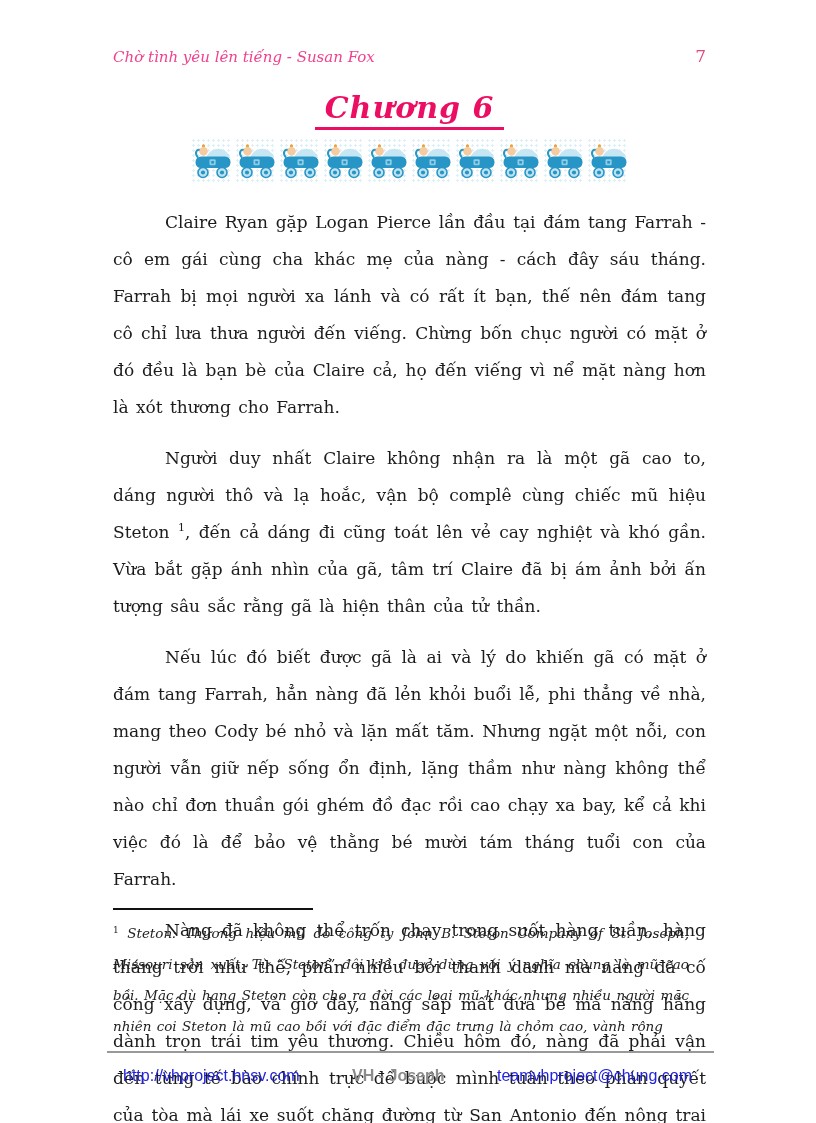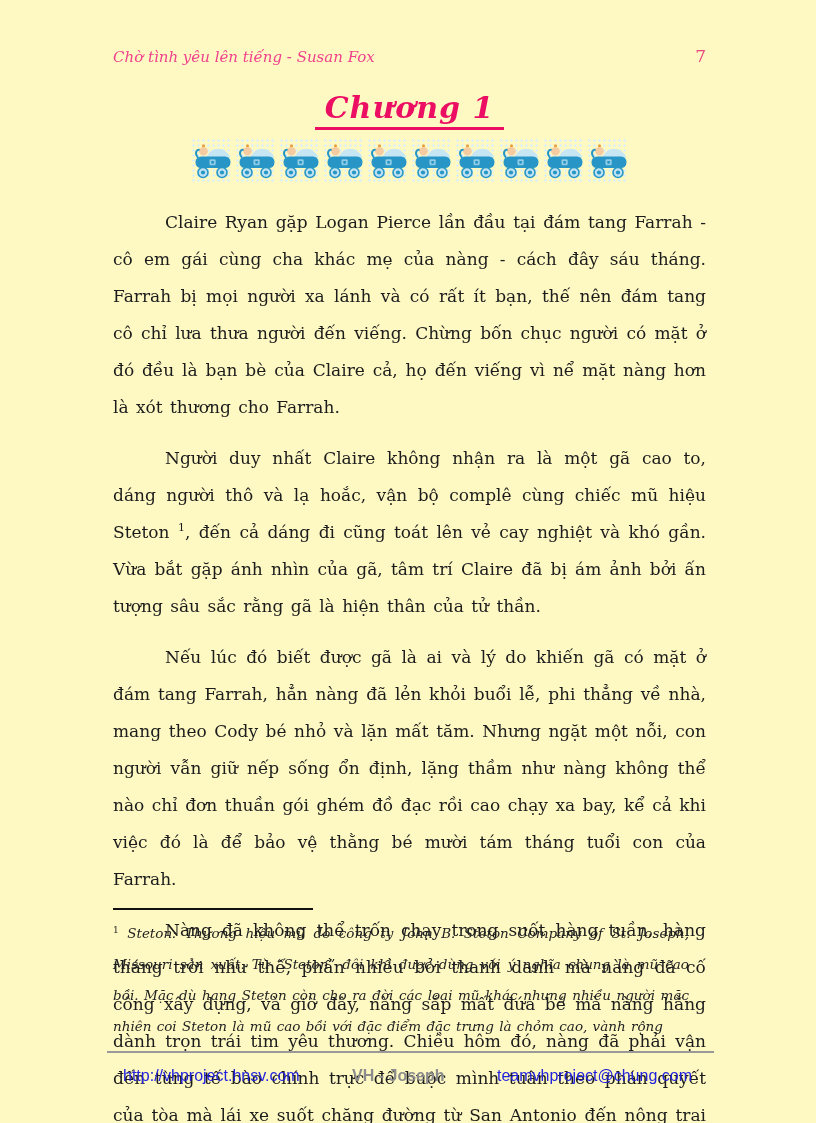--- a/index.html
+++ b/index.html
@@ -7,21 +7,21 @@
     --header-pink:#F0418D;
     --link-blue:#2222DD;
     --footer-gray:#8C8C8C;
     --carriage-blue:#2795C5;
     --carriage-light:#C6E6F4;
     --text-color:#1c1c1c;
   }
   *{margin:0;padding:0;box-sizing:border-box;}
   html,body{background:#e9e9e9;}
   .page{
-    width:816px;height:1123px;margin:0 auto;background:#fef9c3;
+    width:816px;height:1123px;margin:0 auto;background:#ffffff;
     position:relative;overflow:hidden;
     font-family:"DejaVu Serif","Liberation Serif",serif;
     color:var(--text-color);
   }
   .inner{padding:46px 110px 0 113px;}
   .page-header{
     display:flex;justify-content:space-between;align-items:baseline;
   }
   .book-title{
     font-style:italic;font-size:15px;color:var(--header-pink);
@@ -90,21 +90,21 @@
 
 <div class="page">
   <div class="inner">
 
     <div class="page-header">
       <span class="book-title">Chờ tình yêu lên tiếng - Susan Fox</span>
       <span class="page-number">7</span>
     </div>
 
     <div class="chapter-title-wrap">
-      <span class="chapter-title">Chương 1</span>
+      <span class="chapter-title">Chương 6</span>
     </div>
 
     <div class="carriage-row">
 
     <span class="carriage">
           <svg viewBox="0 0 40 40" xmlns="http://www.w3.org/2000/svg">
             <path d="M14 18 A12.5 12.5 0 0 1 38 17.5 L38 18 Z" fill="#C6E6F4"></path>
             <path d="M5.5 17 C2.5 13 4.5 8.5 8.5 10" stroke="#2795C5" stroke-width="2" fill="none" stroke-linecap="round"></path>
             <circle cx="8.8" cy="10.2" r="1.3" fill="#2795C5"></circle>
             <circle cx="11.5" cy="5.9" r="1.6" fill="#E8A33C"></circle>

